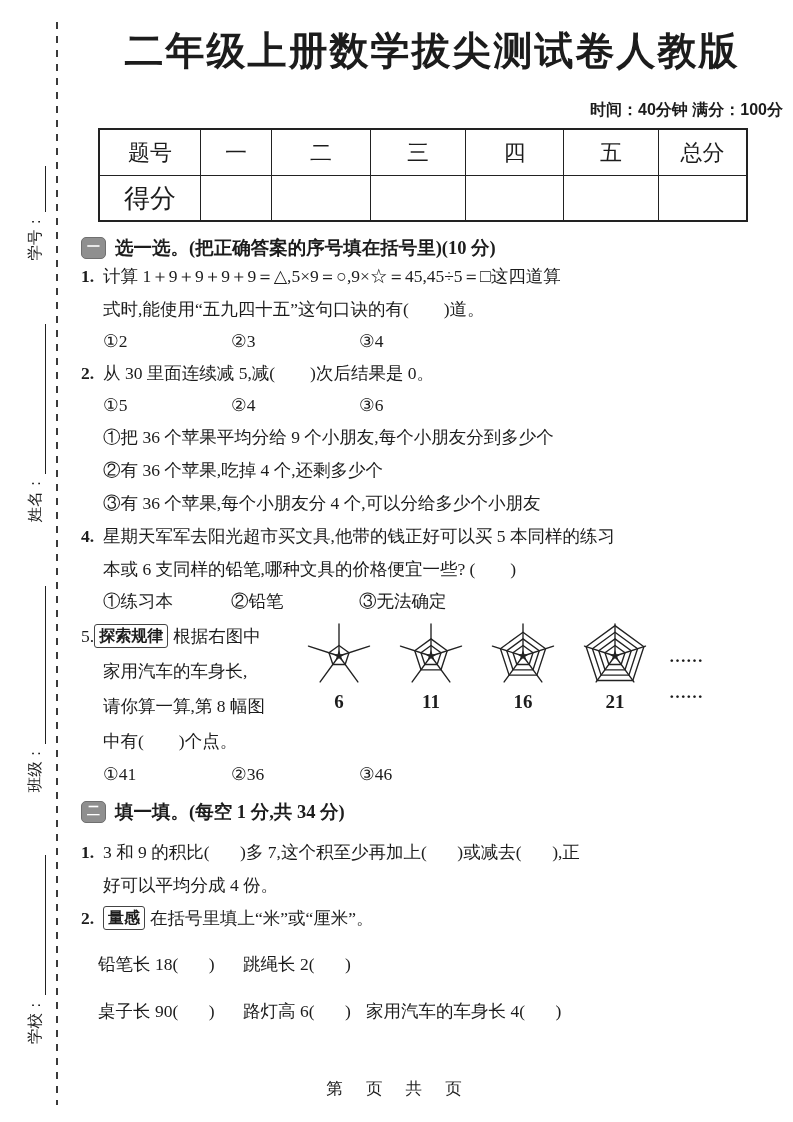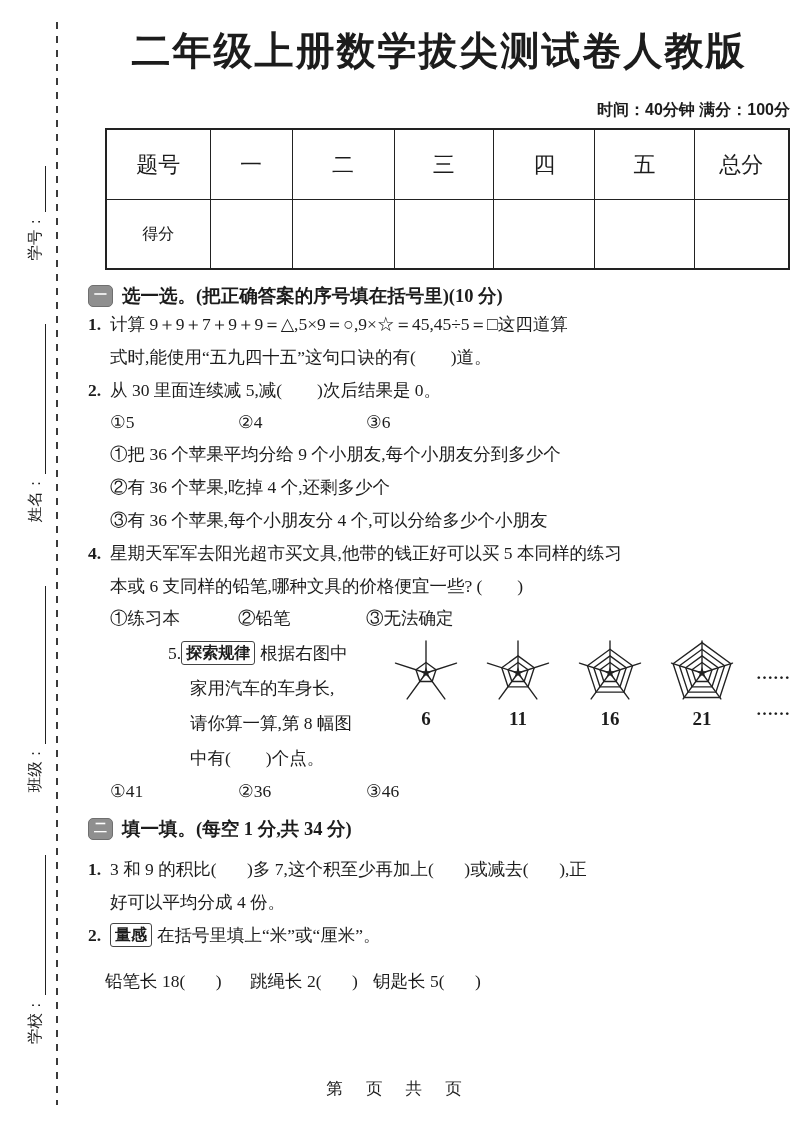--- a/index.html
+++ b/index.html
@@ -17,60 +17,60 @@
     position:absolute;left:16px;top:1044px;width:878px;height:30px;
     transform:rotate(-90deg);transform-origin:0 0;
     display:flex;justify-content:space-between;align-items:flex-end;
     font-size:15.5px;
   }
   .sb-group{display:flex;align-items:flex-end;}
   .sb-label{white-space:nowrap;}
   .sb-line{display:inline-block;border-bottom:1.5px solid #222;height:18px;margin-left:2px;}
   .sb-line.w-a{width:140px}.sb-line.w-b{width:158px}.sb-line.w-c{width:150px}.sb-line.w-d{width:46px}
   
-  .main{position:absolute;left:88px;top:0;width:702px;}
+  .main{position:absolute;left:81px;top:0;width:702px;}
   .title{
     margin:26px 0 0 0;text-align:center;font-family:"Liberation Sans","DejaVu Sans",sans-serif;
     font-size:39px;font-weight:bold;letter-spacing:2px;line-height:50px;
   }
   .subtitle{
     margin:10px 0 0 0;text-align:center;font-family:"Liberation Sans","DejaVu Sans",sans-serif;
     font-size:31px;font-weight:bold;letter-spacing:3px;line-height:40px;
   }
   .meta{
     margin-top:24px;text-align:right;font-family:Liberation Sans, sans-serif;
     font-size:16px;font-weight:bold;line-height:20px;
   }
   
   table.score{border-collapse:collapse;margin:8px 0 0 17px;border:2.5px solid #222;table-layout:fixed;}
-  table.score td{border:1.5px solid #222;text-align:center;font-size:22px;padding:12px;}
+  table.score td{border:1.5px solid #222;text-align:center;font-size:22px;padding:0;}
   table.score tr.hdr td{height:45px;}
   table.score tr.scr td{height:44px;text-align:center;}
-  table.score tr.scr td:first-child{font-size:16px;}
+  table.score tr.scr td:first-child{font-size:26px;}
   .c0{width:100px}.c1{width:70px}.c2{width:98px}.c3{width:94px}.c4{width:97px}.c5{width:94px}.c6{width:87px}
   
   .sec-hdr{margin-top:14px;display:flex;align-items:center;font-weight:bold;font-size:18.5px;line-height:24px;}
   .sec-hdr.s2{margin-top:10px;}
   .sec-icon{
     width:23px;height:20px;background:#8f8f8f;border:1px solid #6f6f6f;border-radius:5px;
     color:#fff;font-weight:bold;font-size:13px;line-height:18px;text-align:center;
     display:inline-block;margin-right:9px;flex:none;font-family:"Liberation Sans",sans-serif;
   }
   .qline{font-size:17.5px;line-height:33px;white-space:nowrap;}
   .qline .qnum{font-weight:bold;display:inline-block;width:22px;}
   .qline.cont{padding-left:22px;}
   .opts{display:flex;padding-left:22px;font-size:17.5px;line-height:31px;}
   .opts .opt{width:128px;flex:none;}
   .opts .opt:last-child{width:auto;}
   .badge{
     display:inline-block;border:1.2px solid #444;border-radius:3px;padding:0 4px;
     font-size:16px;line-height:22px;font-weight:bold;margin-right:5px;vertical-align:1px;
   }
   
-  .q5-row{display:flex;margin-top:2px;justify-content:flex-end;}
+  .q5-row{display:flex;margin-top:2px;}
   .q5-text{width:212px;flex:none;font-size:17.5px;line-height:35px;white-space:nowrap;}
   .q5-text .cont{padding-left:22px;}
   .q5-fig{display:flex;align-items:flex-start;padding-top:2px;}
   .web-cell{width:92px;flex:none;display:flex;flex-direction:column;align-items:center;}
   .web svg line,.web svg polygon{stroke:#222;stroke-width:1.4;fill:none;stroke-linecap:round;}
   .web-label{font-size:19px;font-weight:bold;margin-top:-4px;}
   .dots-col{display:flex;flex-direction:column;margin-left:8px;font-size:17px;font-weight:bold;}
   .dots-col span:first-child{margin-top:26px;}
   .dots-col span:last-child{margin-top:16px;}
   
@@ -137,22 +137,27 @@
     </tr>
   </tbody>
     </table>
 
   <div class="sec-hdr">
     <span class="sec-icon">一</span>
     <span>选一选。(把正确答案的序号填在括号里)(10 分)</span>
   </div>
 
   <div>
-    <div class="qline"><span class="qnum">1.</span><span>计算 9＋9＋7＋9＋9＝△,5×9＝○,9×☆＝45,45÷5＝□这四道算</span></div>
+    <div class="qline"><span class="qnum">1.</span><span>计算 1＋9＋9＋9＋9＝△,5×9＝○,9×☆＝45,45÷5＝□这四道算</span></div>
     <div class="qline cont">式时,能使用“五九四十五”这句口诀的有(&nbsp;&nbsp;&nbsp;&nbsp;&nbsp;&nbsp;&nbsp;&nbsp;)道。</div>
+    <div class="opts">
+      <span class="opt">①2</span>
+      <span class="opt">②3</span>
+      <span class="opt">③4</span>
+    </div>
   </div>
 
   <div>
     <div class="qline"><span class="qnum">2.</span><span>从 30 里面连续减 5,减(&nbsp;&nbsp;&nbsp;&nbsp;&nbsp;&nbsp;&nbsp;&nbsp;)次后结果是 0。</span></div>
     <div class="opts">
       <span class="opt">①5</span>
       <span class="opt">②4</span>
       <span class="opt">③6</span>
     </div>
   </div>
@@ -257,19 +262,23 @@
   <div class="s2q1">
     <div class="qline"><span class="qnum">1.</span><span>3 和 9 的积比(&nbsp;&nbsp;&nbsp;&nbsp;&nbsp;&nbsp;&nbsp;)多 7,这个积至少再加上(&nbsp;&nbsp;&nbsp;&nbsp;&nbsp;&nbsp;&nbsp;)或减去(&nbsp;&nbsp;&nbsp;&nbsp;&nbsp;&nbsp;&nbsp;),正</span></div>
     <div class="qline cont">好可以平均分成 4 份。</div>
   </div>
 
   <div>
     <div class="qline s2q2line"><span class="qnum">2.</span><span class="badge">量感</span><span>在括号里填上“米”或“厘米”。</span></div>
     <div class="unit-row">
       <span class="u0">铅笔长 18(&nbsp;&nbsp;&nbsp;&nbsp;&nbsp;&nbsp;&nbsp;)</span>
       <span class="u1">跳绳长 2(&nbsp;&nbsp;&nbsp;&nbsp;&nbsp;&nbsp;&nbsp;)</span>
-      <span>钥匙长 5(&nbsp;&nbsp;&nbsp;&nbsp;&nbsp;&nbsp;&nbsp;)</span>
+    </div>
+    <div class="unit-row">
+      <span class="u0">桌子长 90(&nbsp;&nbsp;&nbsp;&nbsp;&nbsp;&nbsp;&nbsp;)</span>
+      <span class="u1">路灯高 6(&nbsp;&nbsp;&nbsp;&nbsp;&nbsp;&nbsp;&nbsp;)</span>
+      <span>家用汽车的车身长 4(&nbsp;&nbsp;&nbsp;&nbsp;&nbsp;&nbsp;&nbsp;)</span>
     </div>
   </div>
 
 </div>
 
 <div class="footer">第 页 共 页</div>
 
 </body></html>

